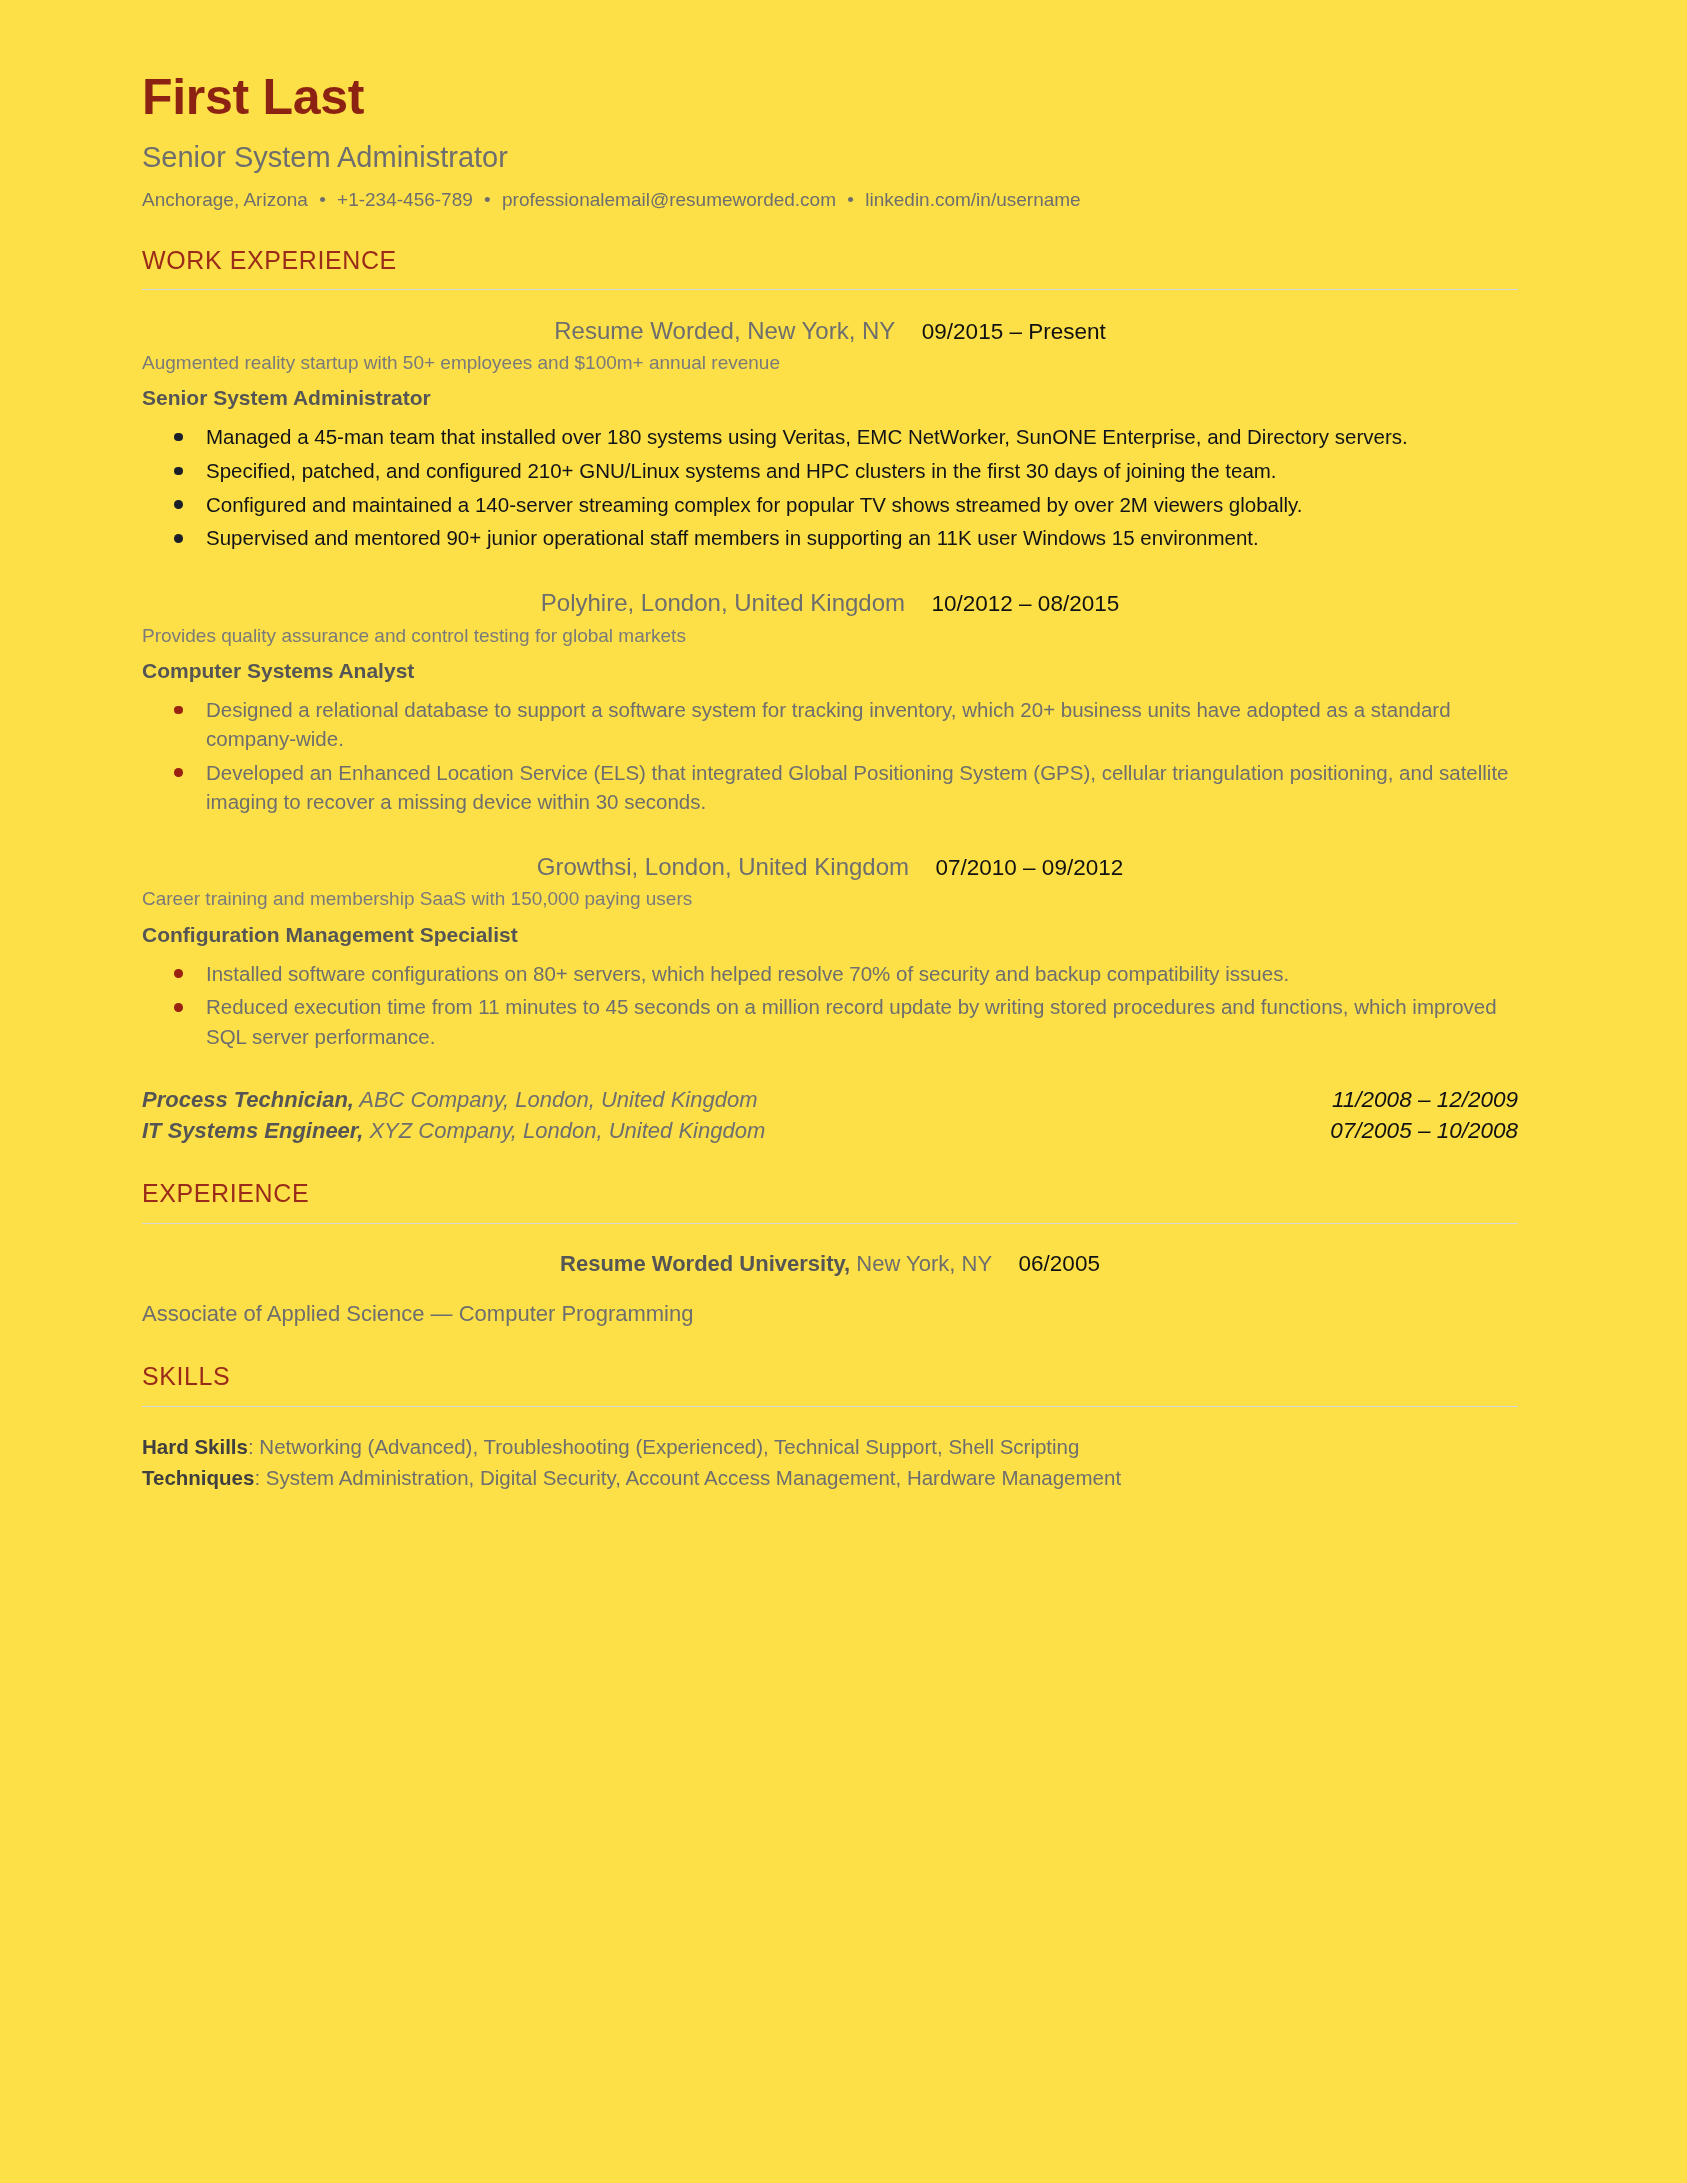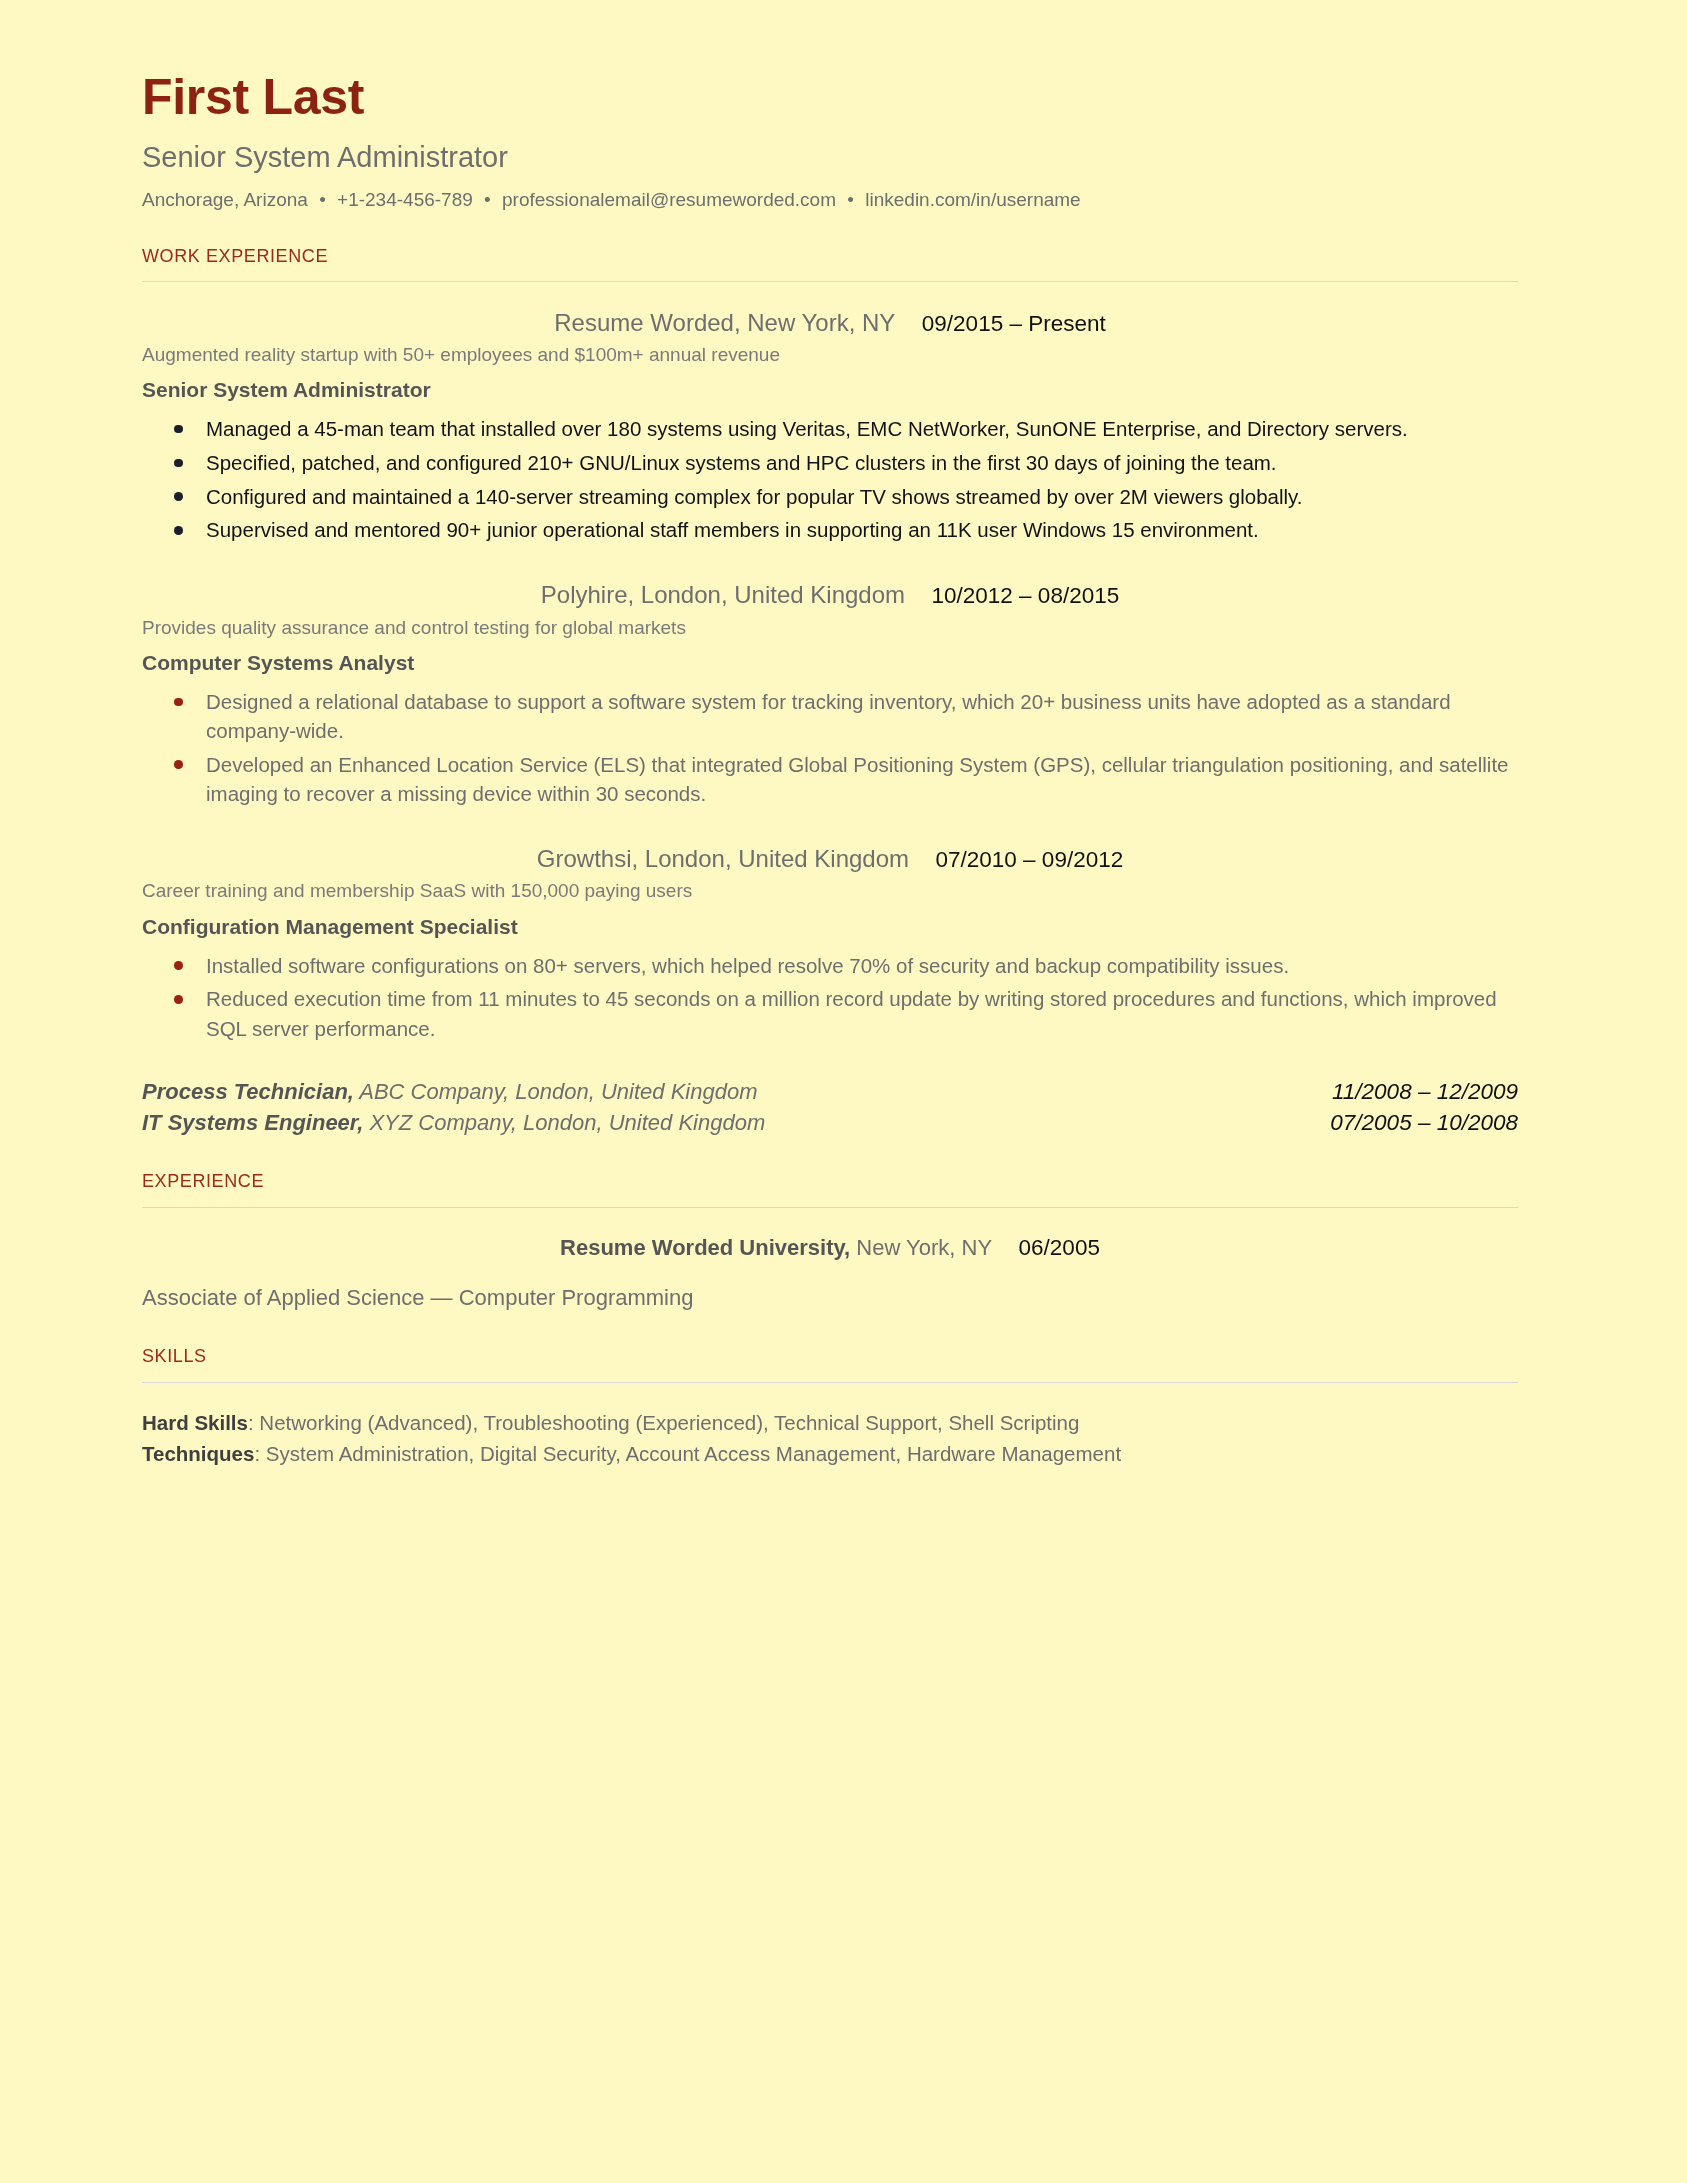--- a/index.html
+++ b/index.html
@@ -11,21 +11,21 @@
     width: 1687px;
     height: 2183px;
     font-family: "Liberation Sans", sans-serif;
     -webkit-font-smoothing: antialiased;
   }
   .page {
     width: 1687px;
     height: 2183px;
     box-sizing: border-box;
     padding: 71px 169px 0 142px;
-    background: #fef9c3;
+    background: #fde047;
     position: relative;
   }
 
   
   .name {
     color: #8C2312;
     font-size: 50px;
     font-weight: bold;
     letter-spacing: -0.3px;
     line-height: 1.06;
@@ -46,21 +46,21 @@
     white-space: nowrap;
   }
   .contact .sep {
     padding: 0 6px;
     color: #6e6e6e;
   }
 
   
   .section-head {
     color: #9A2B19;
-    font-size: 18px;
+    font-size: 25px;
     letter-spacing: 0.6px;
     font-weight: normal;
     margin: 0;
   }
   .rule {
     height: 0.7px;
     background: #d8d8d8;
     width: 100%;
   }
 

